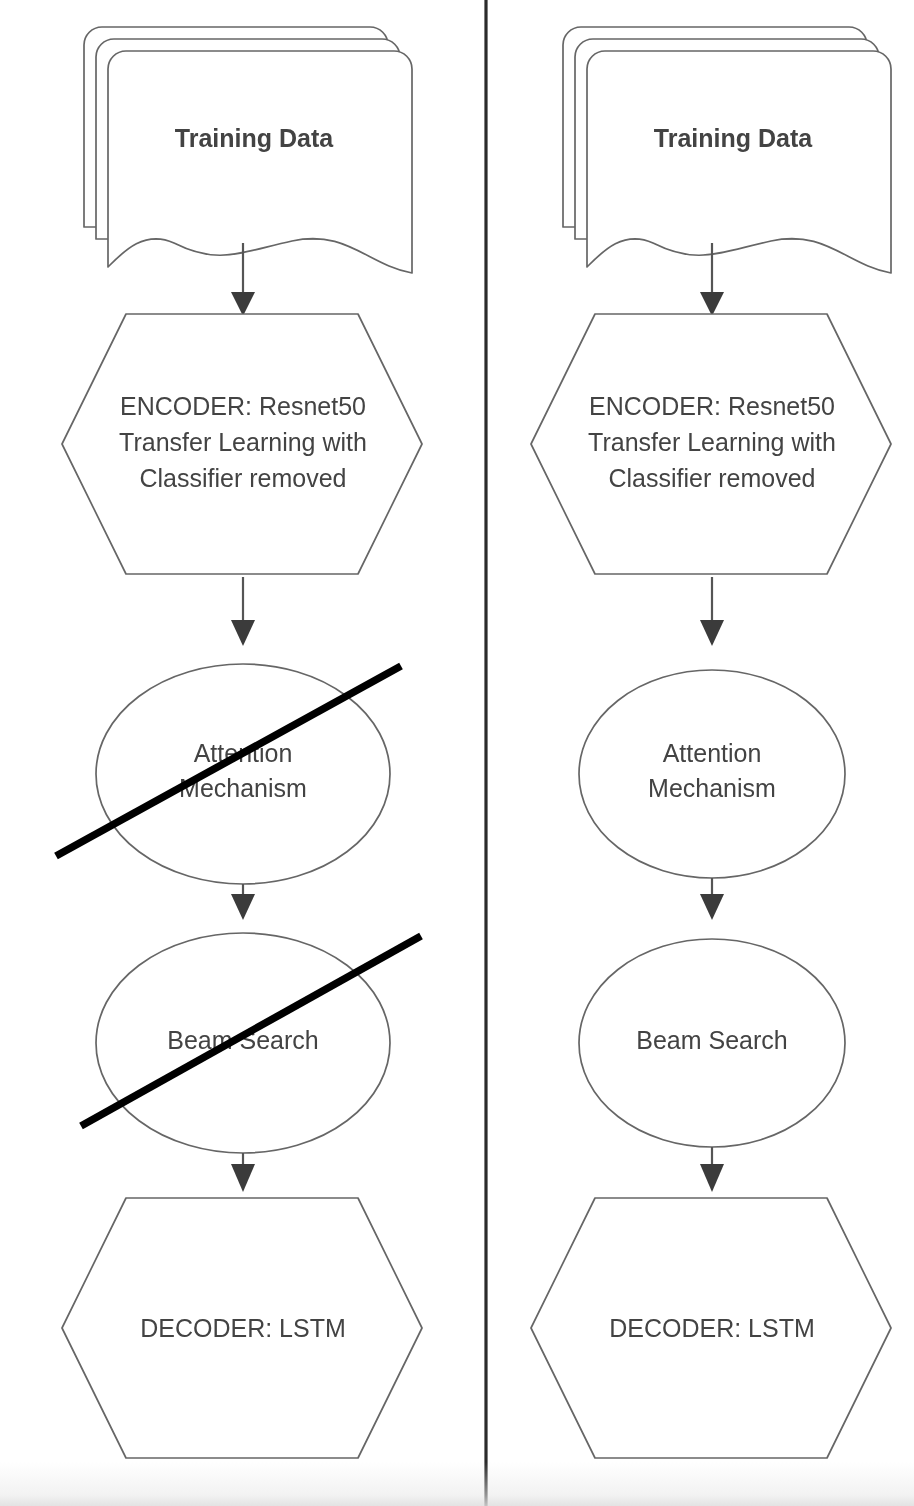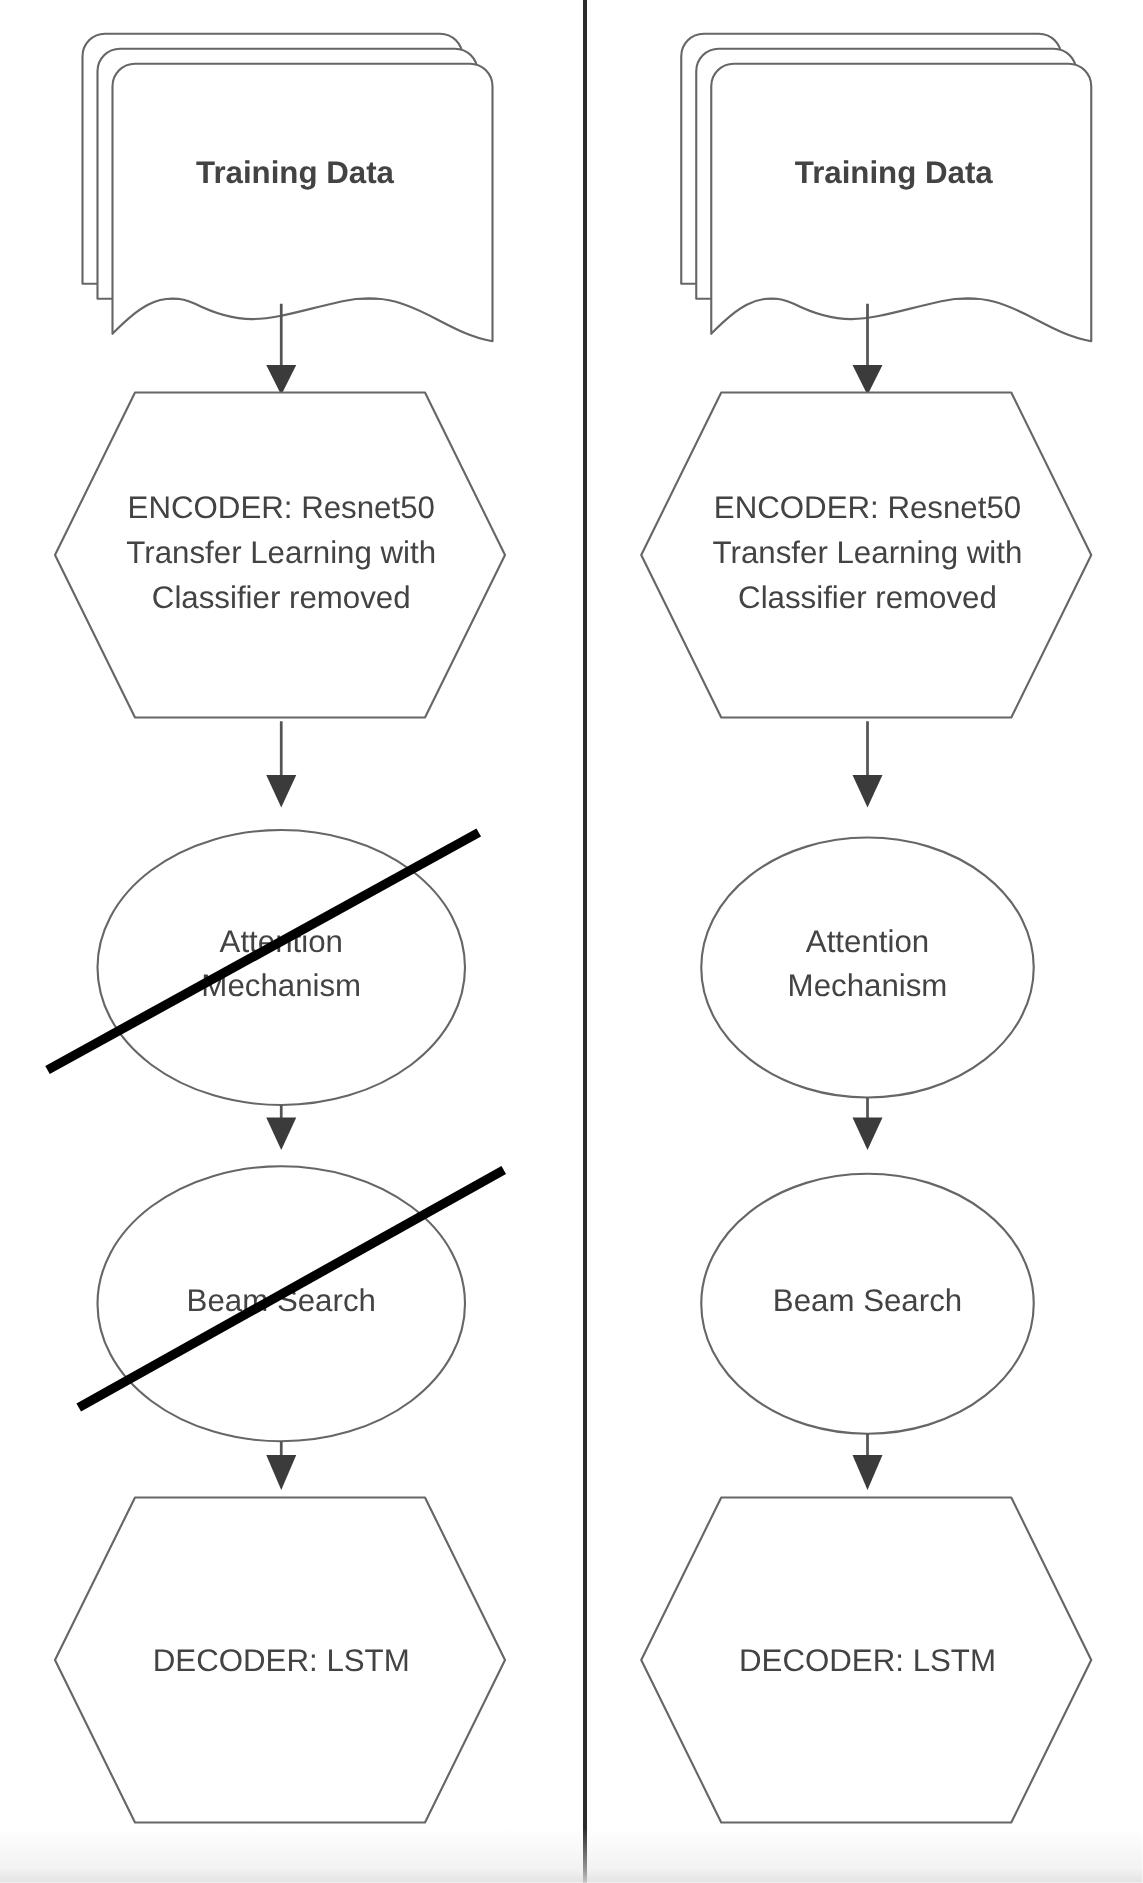--- a/index.html
+++ b/index.html
@@ -11,20 +11,21 @@
     width: 914px;
     height: 1506px;
     font-family: "Liberation Sans", sans-serif;
     overflow: hidden;
   }
   #canvas-root {
     position: relative;
     width: 774px;
     height: 1506px;
     background: #ffffff;
+    padding-left: 18px;
   }
   #canvas-root svg {
     display: block;
   }
   .bottom-fade {
     position: absolute;
     left: 0;
     bottom: 0;
     width: 914px;
     height: 44px;

